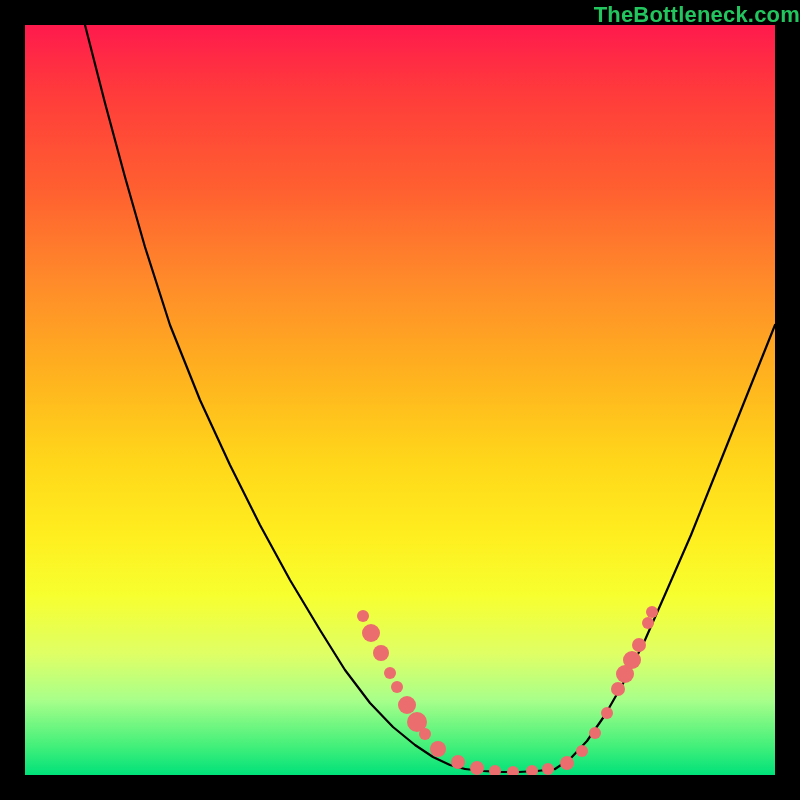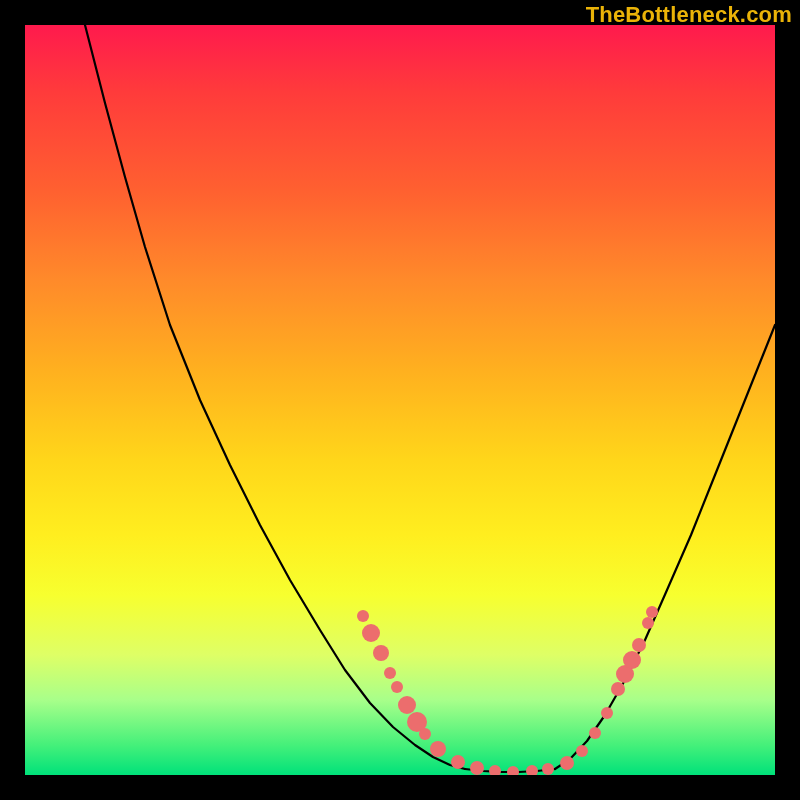--- a/index.html
+++ b/index.html
@@ -34,25 +34,25 @@
       #ffee1f 68%,
       #f7ff2f 76%,
       #deff66 84%,
       #a8ff8a 90%,
       #45f07a 96%,
       #00e17a 100%);
   }
   .watermark {
     position: absolute;
     top: 2px;
-    right: 8px;
+    right: 0;
     font-family: Arial, Helvetica, sans-serif;
     font-size: 22px;
     font-weight: 600;
-    color: #eab308;
+    color: #22c55e;
     letter-spacing: 0.2px;
     user-select: none;
   }
   svg.curve {
     position: absolute;
     left: 0;
     top: 0;
     width: 750px;
     height: 750px;
   }

